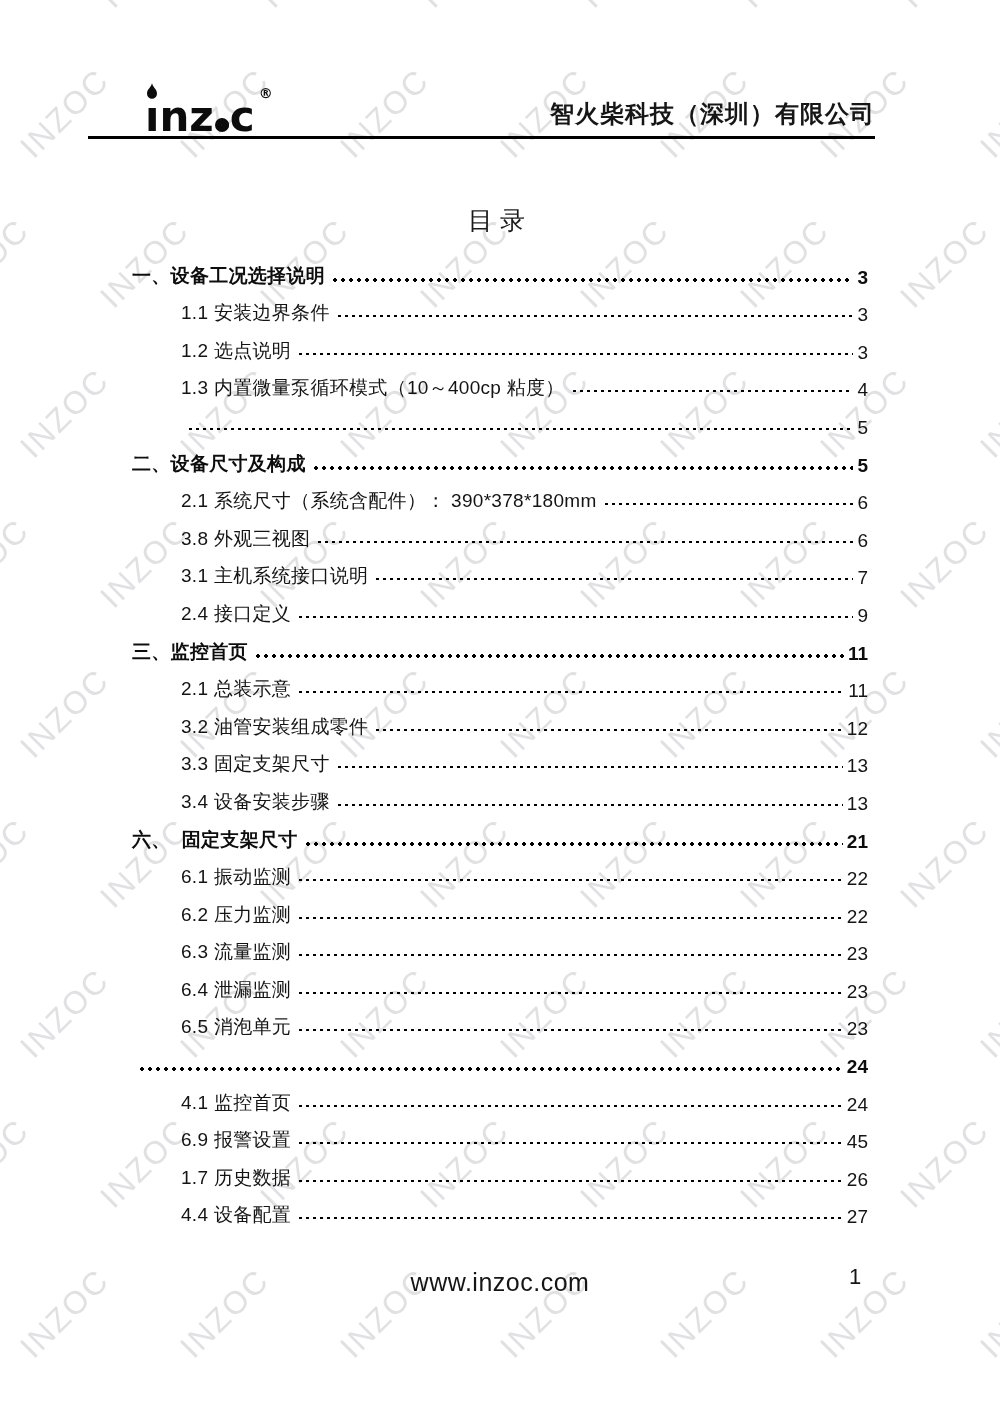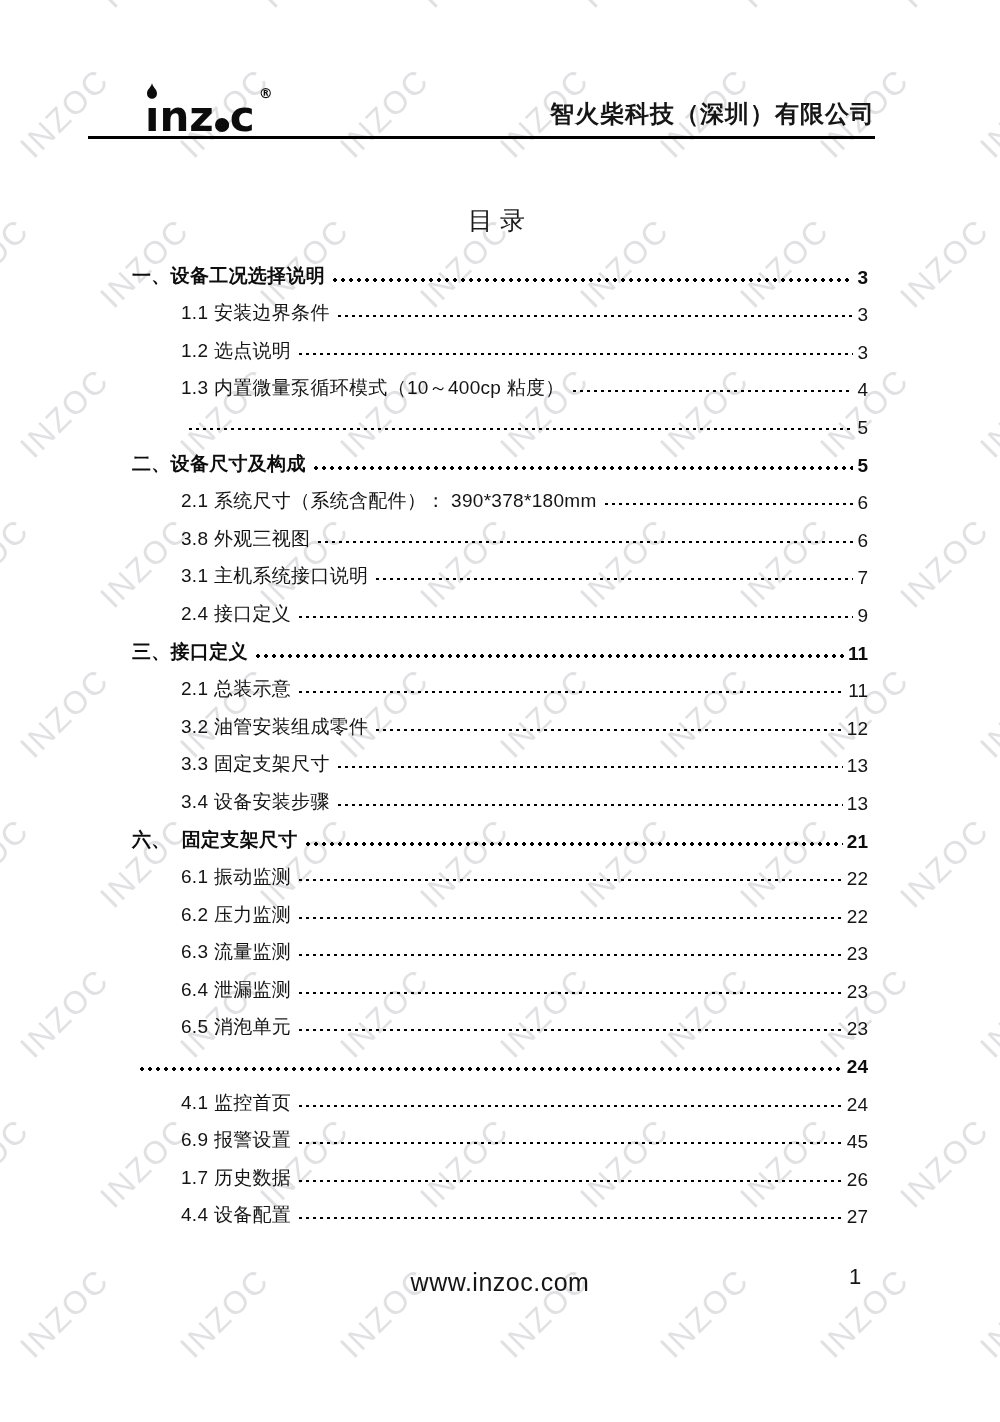--- a/index.html
+++ b/index.html
@@ -315,21 +315,21 @@
       <span class="toc-page">7</span>
     </div>
 
     <div class="toc-row level-2">
       <span class="toc-label">2.4 接口定义</span>
       <span class="toc-leader"></span>
       <span class="toc-page">9</span>
     </div>
 
     <div class="toc-row level-1">
-      <span class="toc-label">三、接口定义</span>
+      <span class="toc-label">三、监控首页</span>
       <span class="toc-leader"></span>
       <span class="toc-page">11</span>
     </div>
 
     <div class="toc-row level-2">
       <span class="toc-label">2.1 总装示意</span>
       <span class="toc-leader"></span>
       <span class="toc-page">11</span>
     </div>
 

